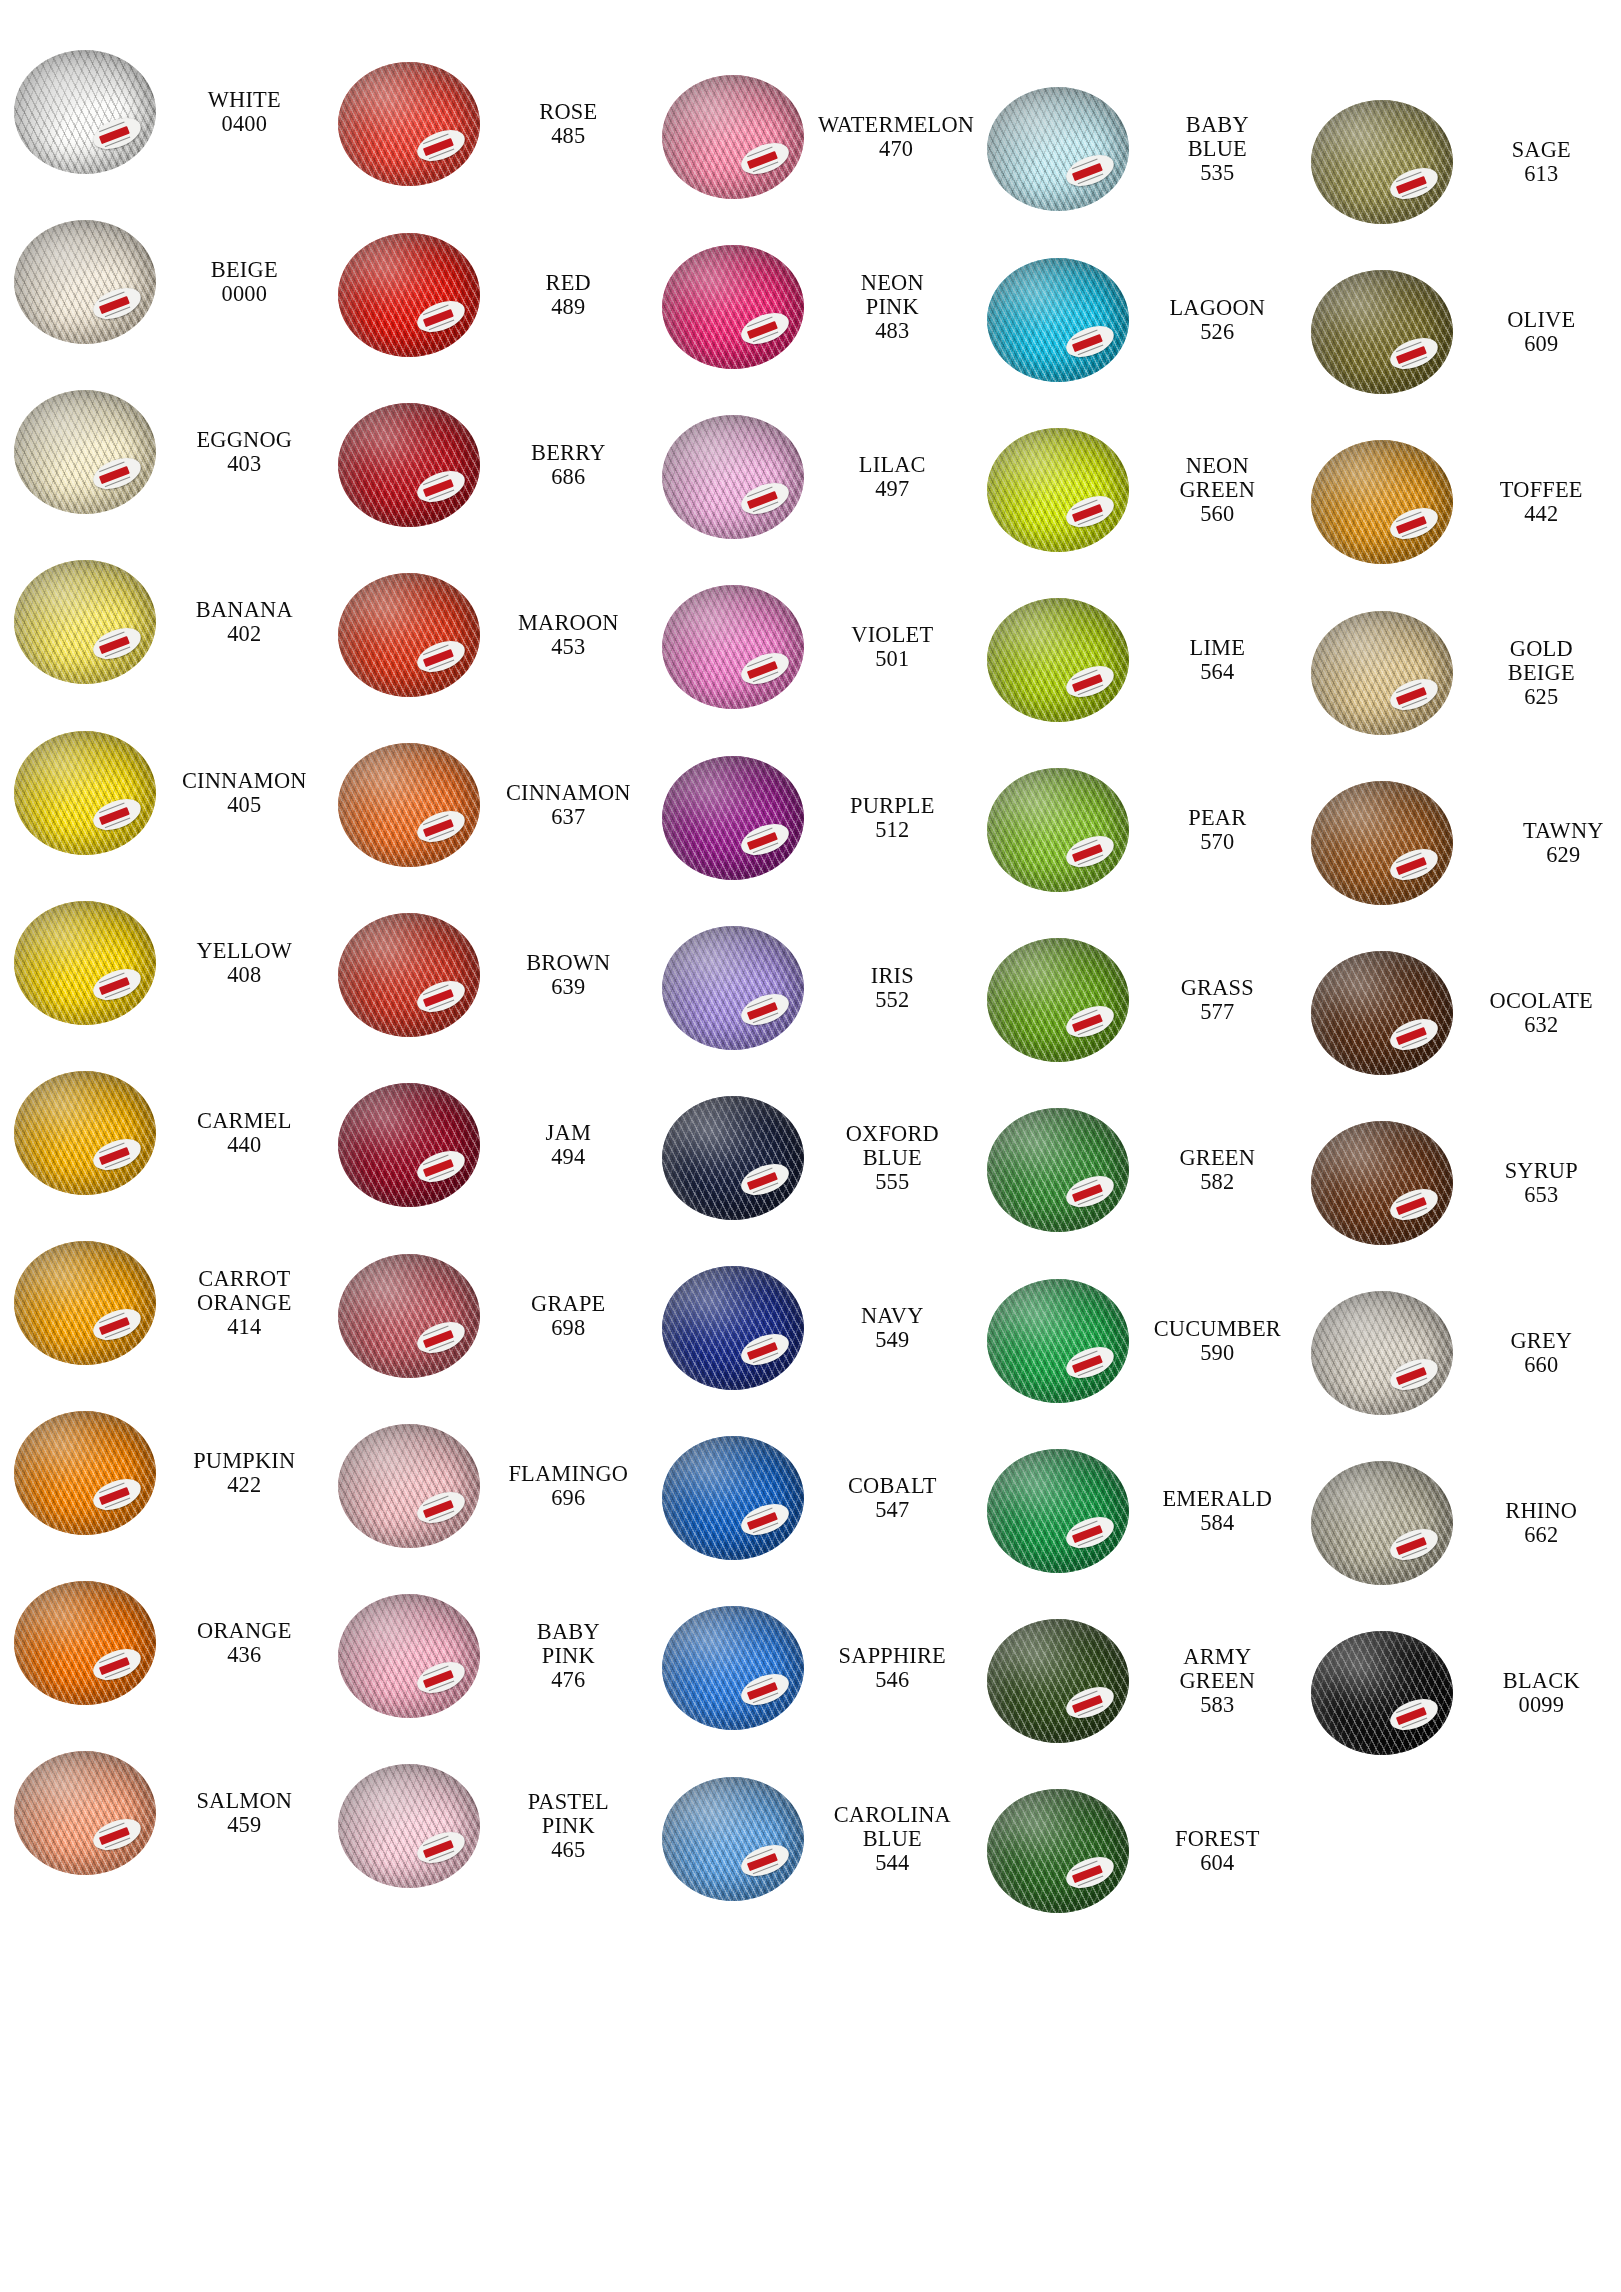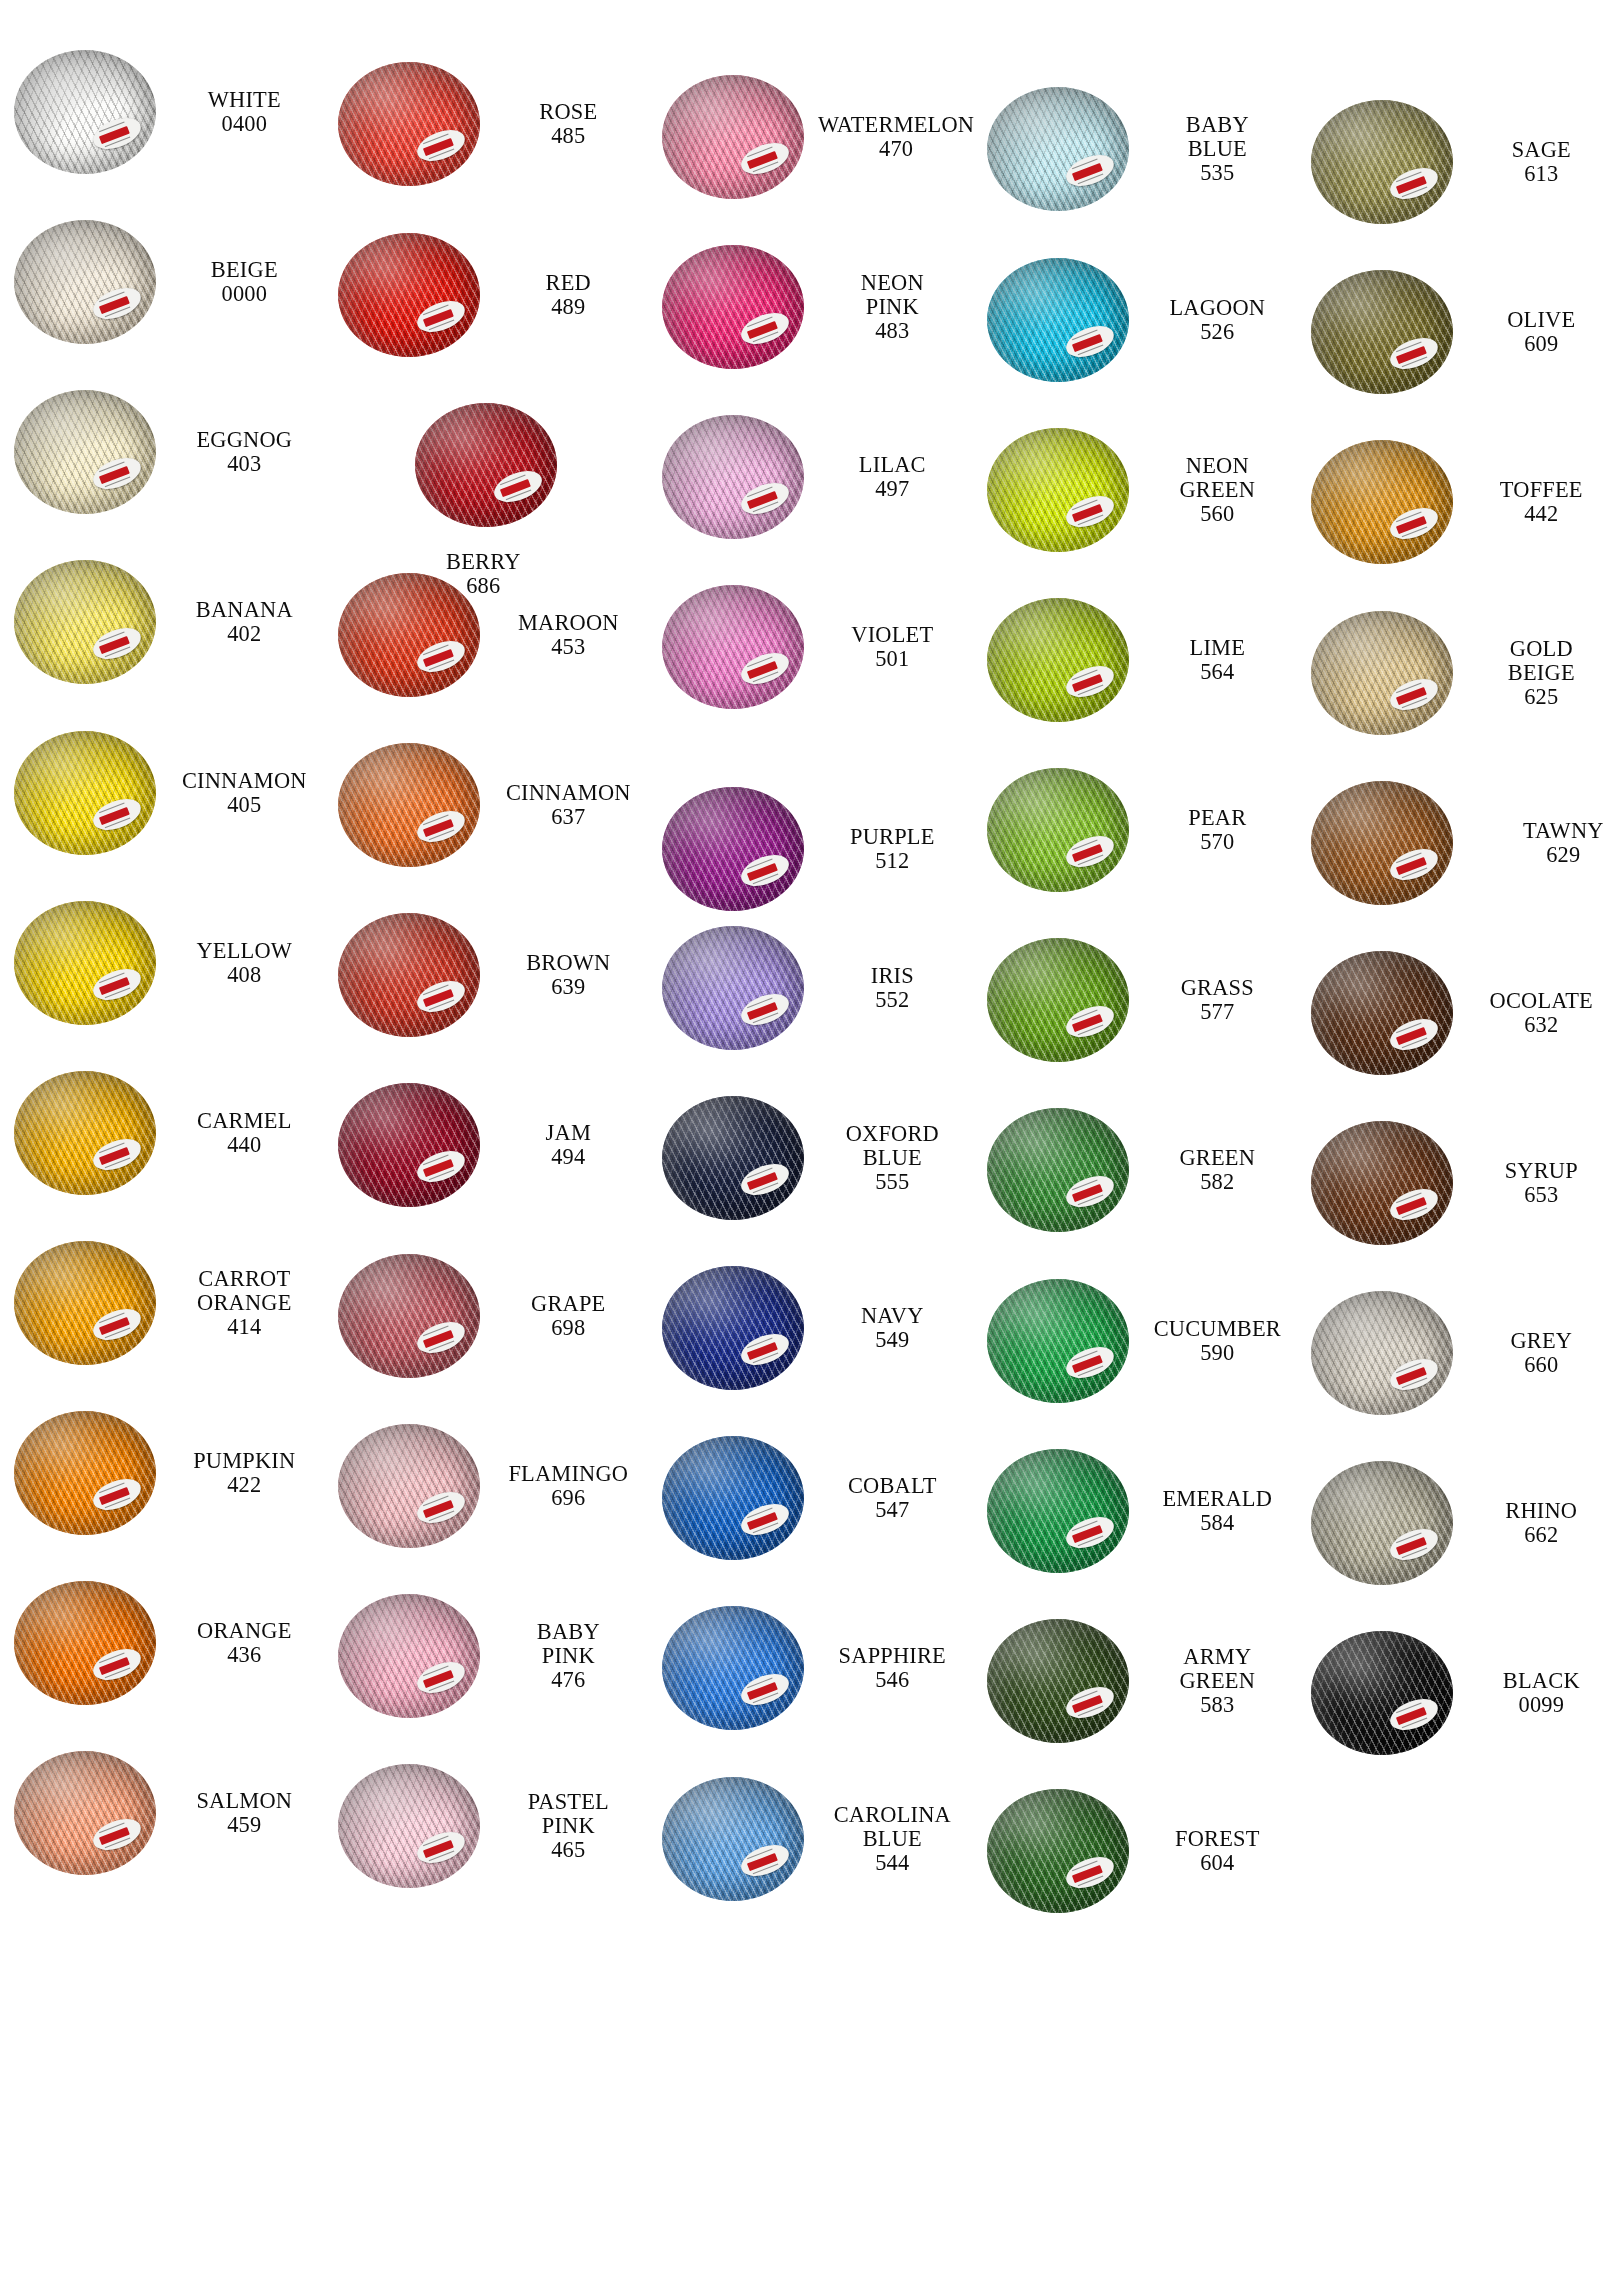--- a/index.html
+++ b/index.html
@@ -392,21 +392,21 @@
                 <div class="tagred"></div>
                 <div class="tagline l2"></div>
               </div>
             </div>
           </div>
           <div class="label">
             <span class="name">RED</span>
             <span class="code">489</span>
           </div>
         </div>
-        <div class="swatch" style="top: 380px; flex-direction: column;">
+        <div class="swatch" style="top: 380px;">
           <div class="ball-wrap">
             <div class="ball" style="background: radial-gradient(85% 85% at 38% 32%, rgb(191, 22, 32) 0%, rgb(191, 22, 32) 48%, rgb(152, 9, 15) 100%);">
               <div class="threads"></div>
               <div class="threads2"></div>
               <div class="shade"></div>
               <div class="tag">
                 <div class="tagline l1"></div>
                 <div class="tagred"></div>
                 <div class="tagline l2"></div>
               </div>
@@ -631,21 +631,21 @@
                 <div class="tagred"></div>
                 <div class="tagline l2"></div>
               </div>
             </div>
           </div>
           <div class="label">
             <span class="name">VIOLET</span>
             <span class="code">501</span>
           </div>
         </div>
-        <div class="swatch" style="top: 764px;">
+        <div class="swatch" style="top: 733px;">
           <div class="ball-wrap">
             <div class="ball" style="background: radial-gradient(85% 85% at 38% 32%, rgb(155, 33, 144) 0%, rgb(155, 33, 144) 48%, rgb(123, 16, 114) 100%);">
               <div class="threads"></div>
               <div class="threads2"></div>
               <div class="shade"></div>
               <div class="tag">
                 <div class="tagline l1"></div>
                 <div class="tagred"></div>
                 <div class="tagline l2"></div>
               </div>

